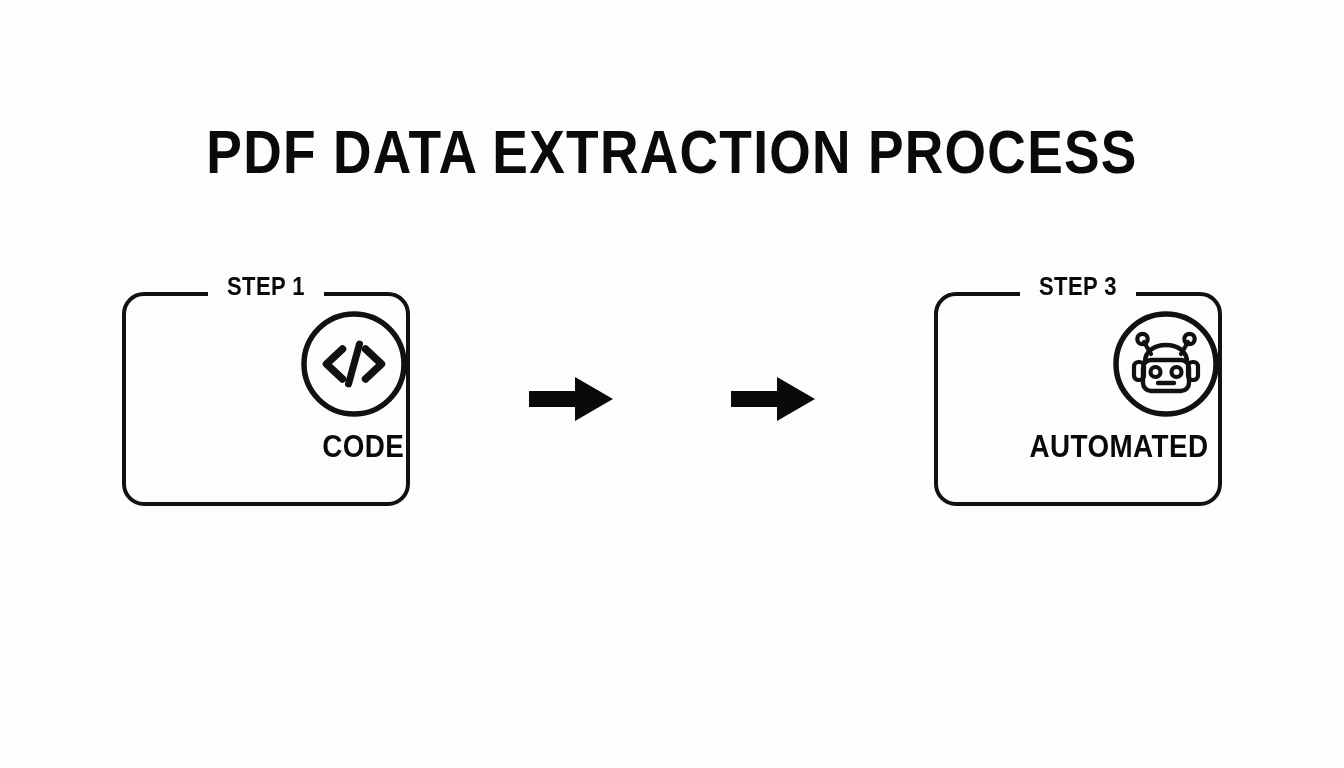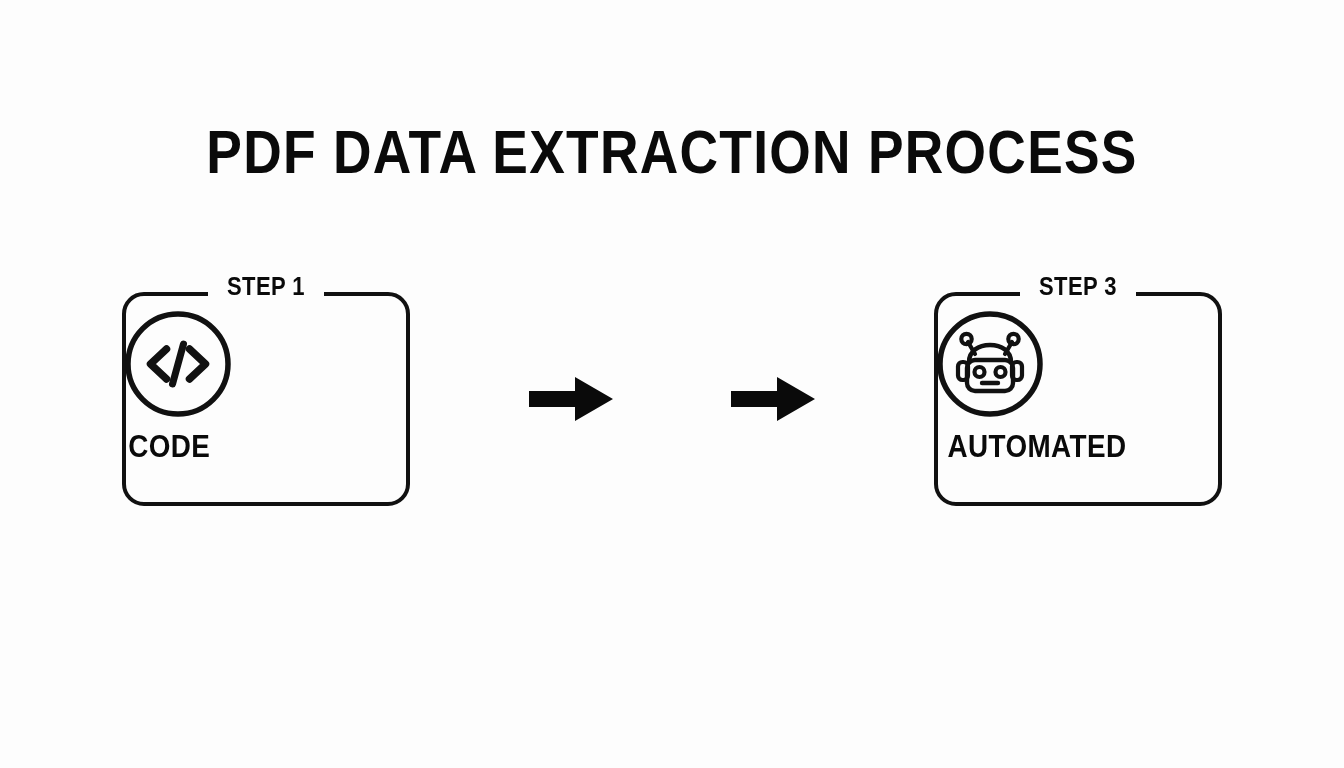--- a/index.html
+++ b/index.html
@@ -96,21 +96,21 @@
     white-space: nowrap;
     line-height: 1;
     padding: 0 6px;
   }
 
   .card-body {
     position: absolute;
     inset: 0;
     display: flex;
     flex-direction: column;
-    align-items: flex-start;
+    align-items: flex-end;
     justify-content: flex-start;
     padding-top: 16px;
     box-sizing: border-box;
   }
 
   .icon-wrap {
     width: 112px;
     height: 112px;
     display: block;
   }

